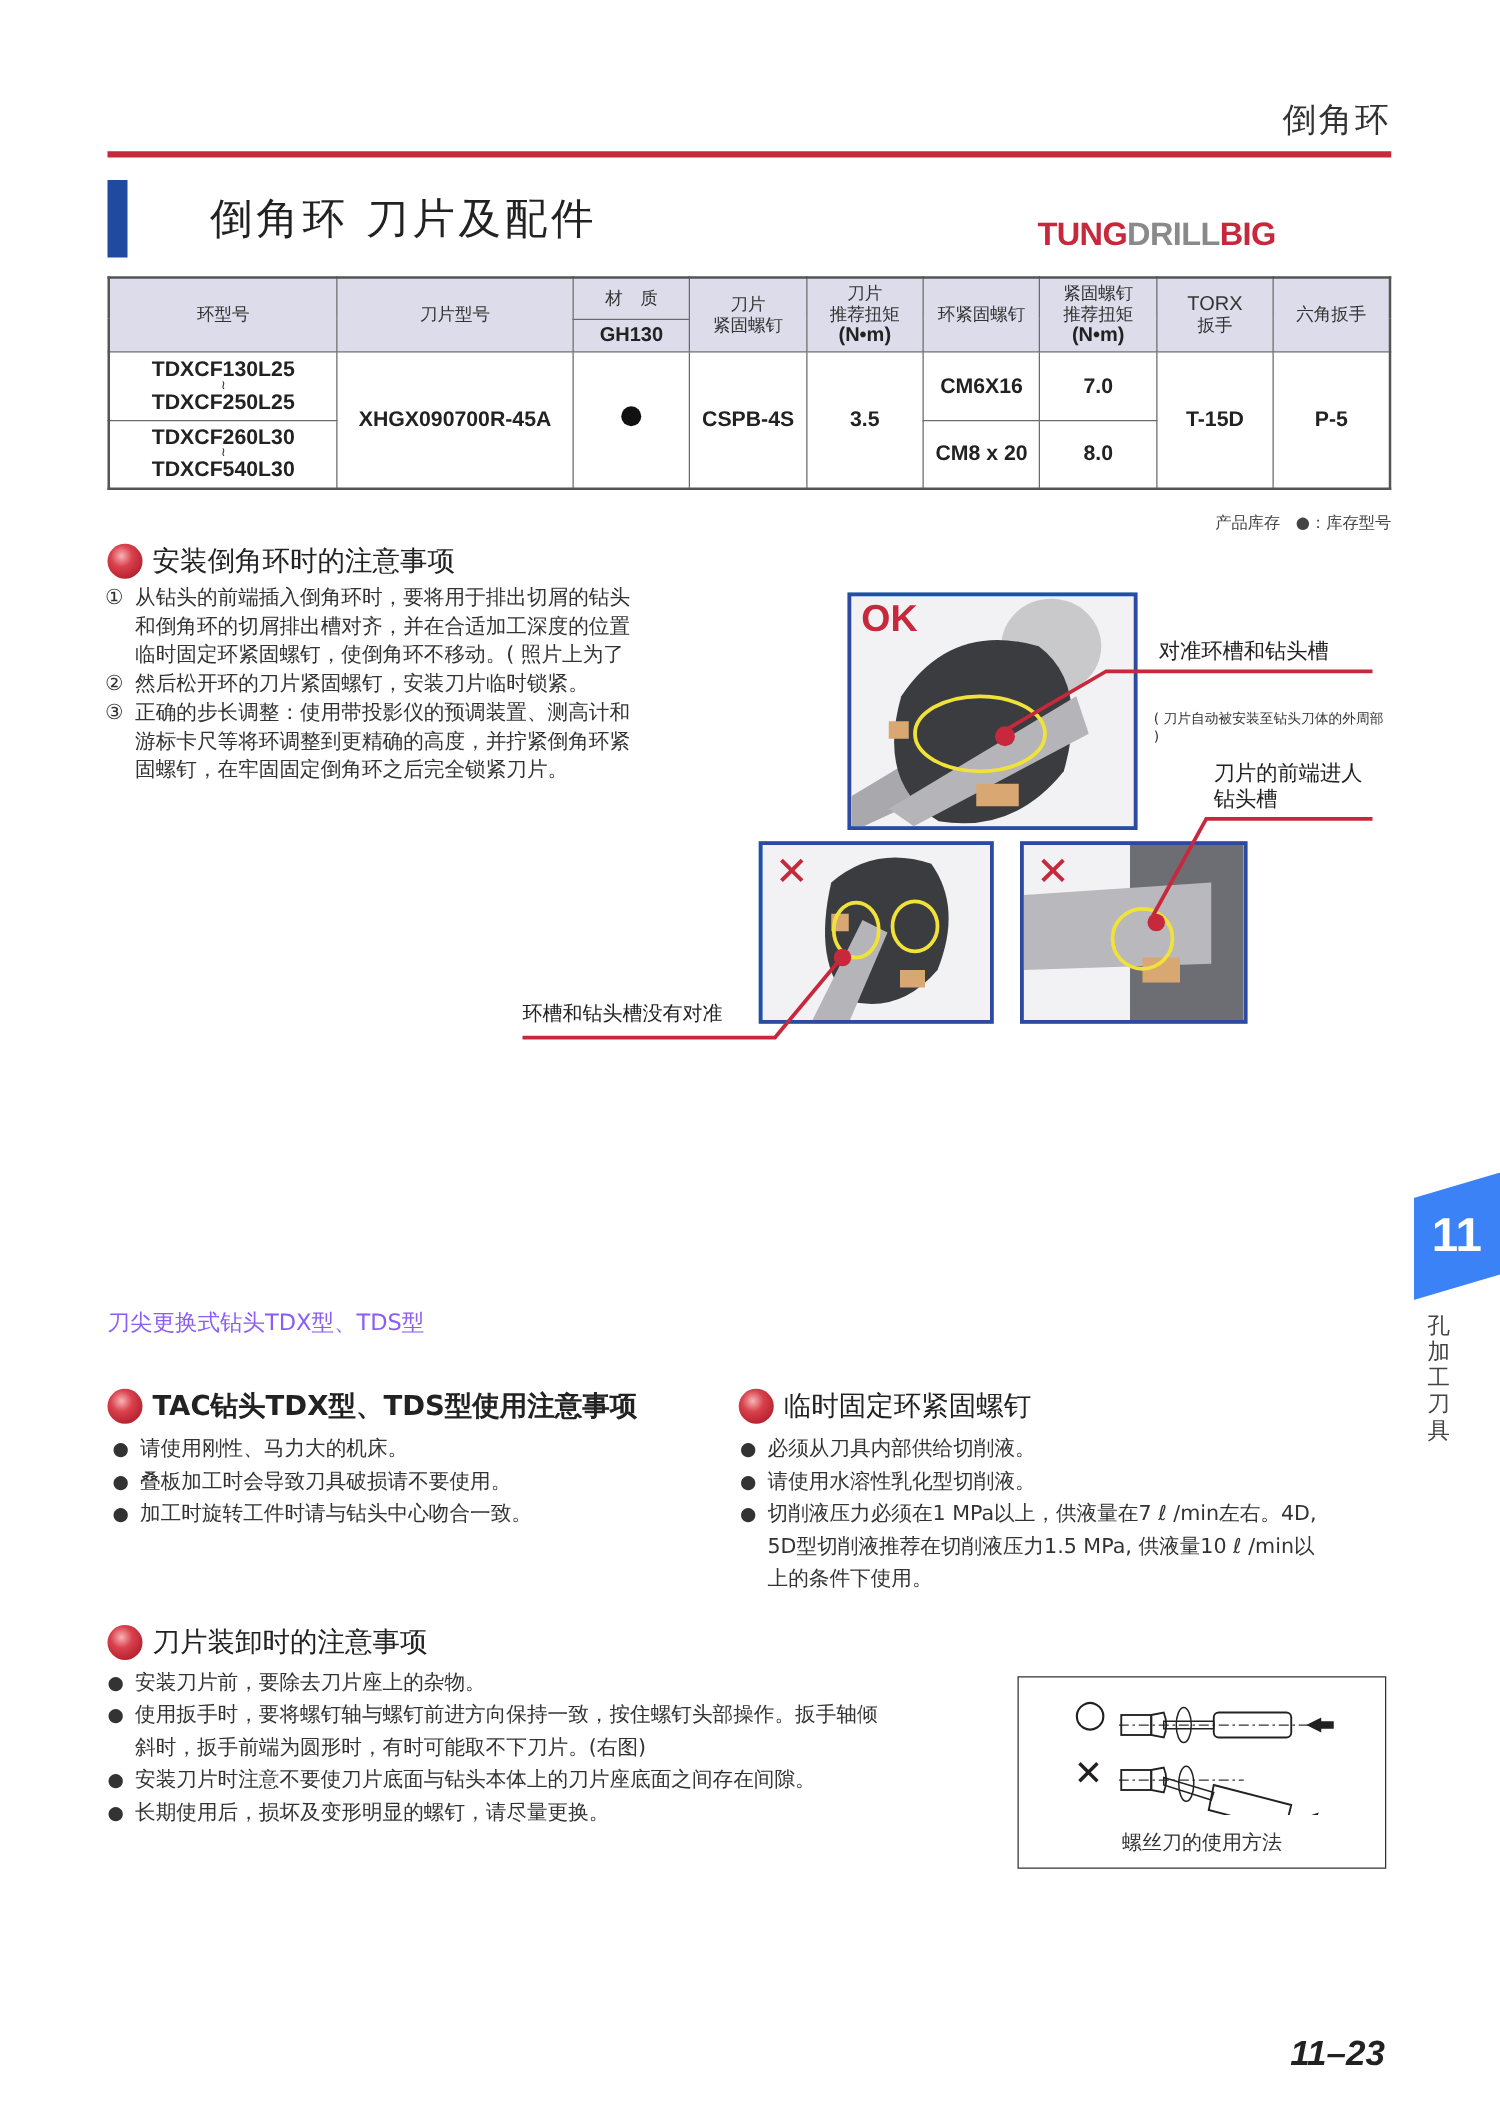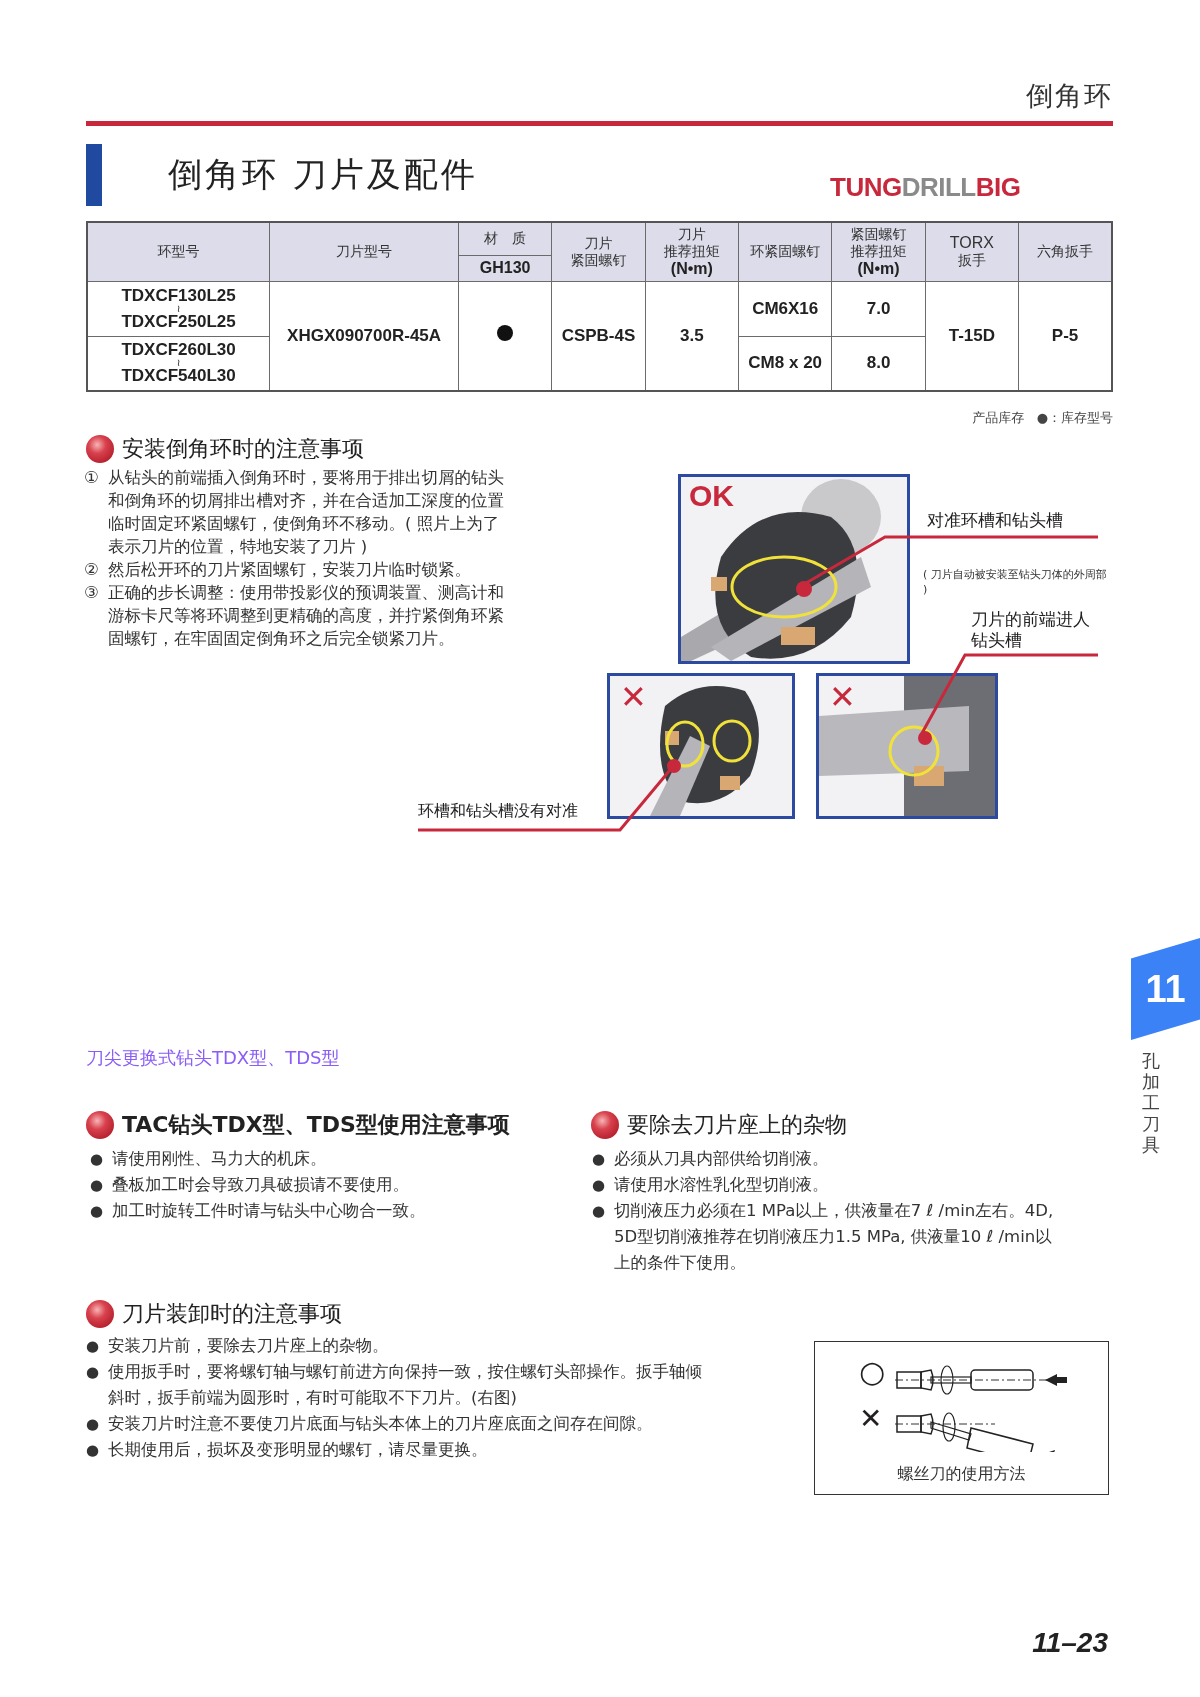--- a/index.html
+++ b/index.html
@@ -112,21 +112,20 @@
   <span class="ball"></span>
   <span>安装倒角环时的注意事项</span>
 </div>
 <div class="abs body-text" style="left:84px; top:466px; width:500px;">
   <div class="num-item">
       <span class="n">①</span>
       <div>
         <div>从钻头的前端插入倒角环时，要将用于排出切屑的钻头</div>
         <div>和倒角环的切屑排出槽对齐，并在合适加工深度的位置</div>
         <div>临时固定环紧固螺钉，使倒角环不移动。( 照片上为了</div>
-        <div>表示刀片的位置，特地安装了刀片 )</div>
       </div>
     </div>
   <div class="num-item">
       <span class="n">②</span>
       <div>
         <div>然后松开环的刀片紧固螺钉，安装刀片临时锁紧。</div>
       </div>
     </div>
   <div class="num-item">
       <span class="n">③</span>
@@ -218,21 +217,21 @@
       <span>叠板加工时会导致刀具破损请不要使用。</span>
     </div>
   <div class="bul">
       <span class="b">●</span>
       <span>加工时旋转工件时请与钻头中心吻合一致。</span>
     </div>
 </div>
 
 <div class="abs sec-head" style="left:591px; top:1110px;">
   <span class="ball"></span>
-  <span>要除去刀片座上的杂物</span>
+  <span>临时固定环紧固螺钉</span>
 </div>
 <div class="abs" style="left:592px; top:1146px; width:520px;">
   <div class="bul">
       <span class="b">●</span>
       <span>必须从刀具内部供给切削液。</span>
     </div>
   <div class="bul">
       <span class="b">●</span>
       <span>请使用水溶性乳化型切削液。</span>
     </div>

